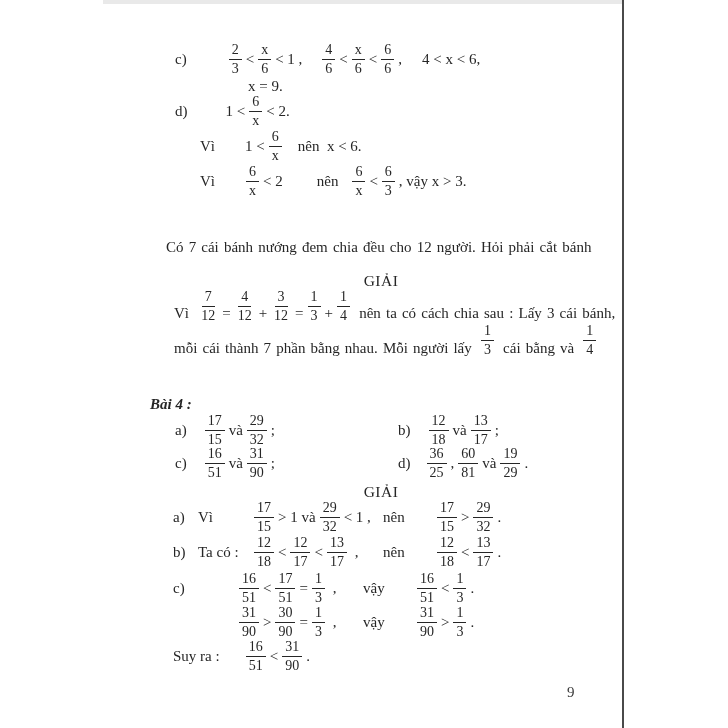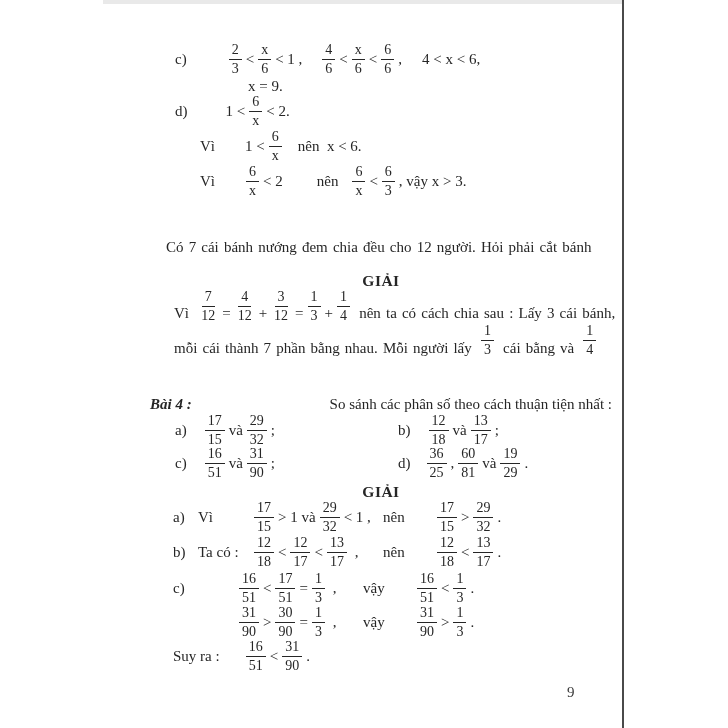--- a/index.html
+++ b/index.html
@@ -28,21 +28,21 @@
   [data-name="row-sc1"],[data-name="row-sc2"]{grid-template-columns:25px 37px 128px 50px 1fr;}
   [data-name="row-c"]{top:42px;padding-left:25px;}
   [data-name="row-x5"]{top:74px;padding-left:98px;min-height:24px;}
   [data-name="row-d"]{top:94px;padding-left:25px;}
   [data-name="row-vi1"]{top:129px;padding-left:50px;}
   [data-name="row-vi2"]{top:164px;padding-left:50px;}
   [data-name="row-tu"]{top:196px;padding-left:20px;min-height:22px;}
   [data-name="bai3-heading"]{top:216px;min-height:22px;}
   [data-name="bai3-para"]{top:237px;padding-left:16px;}
   [data-name="giai1"],[data-name="giai2"]{display:block;text-align:center;padding-right:44px;
-        font-weight:700;font-size:15.5px;letter-spacing:.5px;min-height:22px;}
+        font-weight:400;font-size:15.5px;letter-spacing:.5px;min-height:22px;}
   [data-name="giai1"]{top:271px;}
   [data-name="bai3-sol"]{top:289px;padding-left:24px;}
   [data-name="bai4-heading"]{top:393px;min-height:22px;justify-content:space-between;}
   [data-name="row-ab"]{top:412px;}
   [data-name="row-cd"]{top:445px;}
   [data-name="giai2"]{top:482px;}
   [data-name="row-sa"]{top:499px;}
   [data-name="row-sb"]{top:534px;}
   [data-name="row-sc1"]{top:570px;}
   [data-name="row-sc2"]{top:604px;}
@@ -177,21 +177,20 @@
           </span>
           <span class="tk" data-name="text-run"> cái bằng và </span>
           <span class="fr" data-name="fraction">
             <span class="n">1</span>
             <span class="d">4</span>
           </span>
         </div>
       </div>
       <div class="blk mline" data-name="bai4-heading">
         <span class="tk bi" data-name="problem-label">Bài 4 :</span>
-        <span class="tk" data-name="text-run"> So sánh các phân số theo cách thuận tiện nhất :</span>
       </div>
       <div class="blk cols" data-name="row-ab">
         <div class="col" data-name="column-left">
           <span class="tk" data-name="text-run">a)</span>
           <span class="sp" data-name="spacer" style="width: 14px;"></span>
           <span class="fr" data-name="fraction">
             <span class="n">17</span>
             <span class="d">15</span>
           </span>
           <span class="tk" data-name="text-run">và</span>

